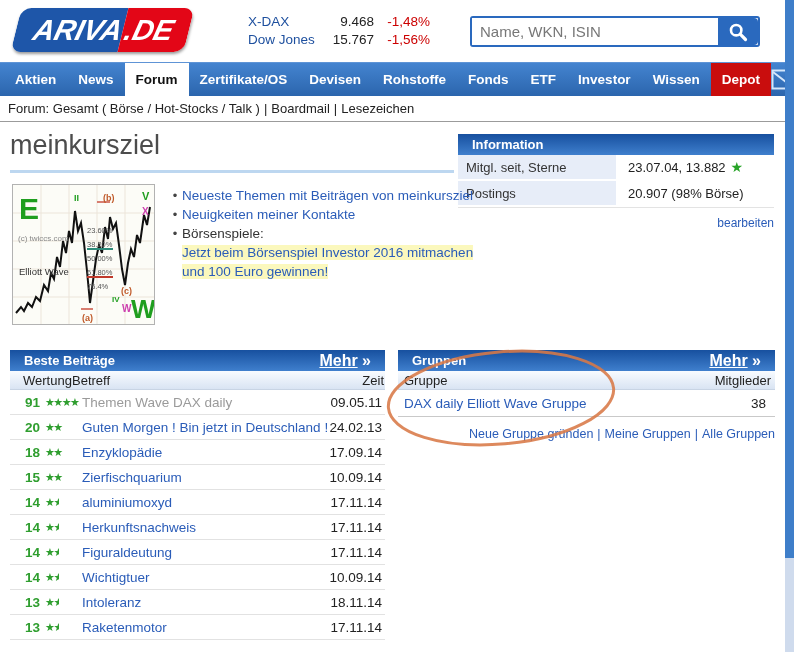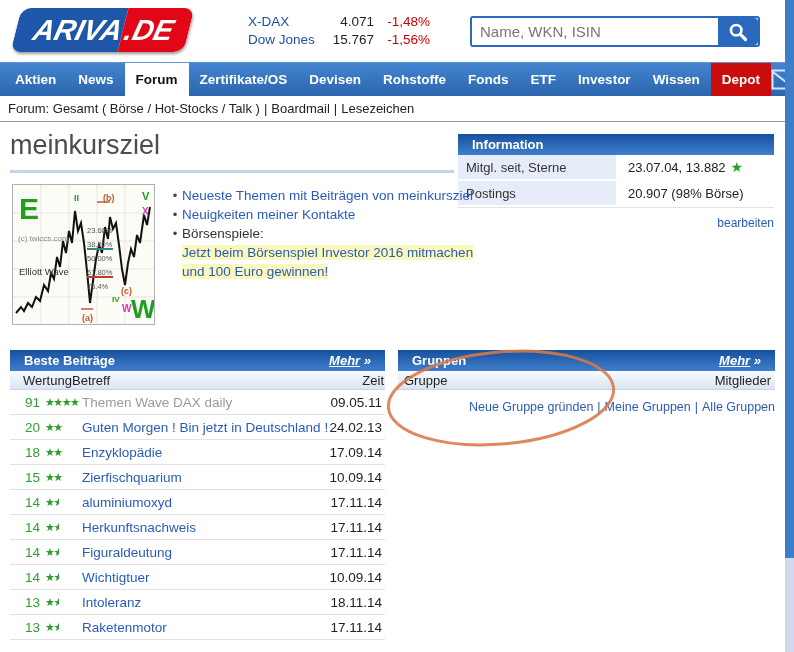--- a/index.html
+++ b/index.html
@@ -76,30 +76,30 @@
   .pl-item { display:flex; margin-bottom:0; }
   .bullet { color:#444; width:14px; text-align:center; flex:0 0 14px; }
   .pl-link { color:#2a5cb8; font-size:13.5px; cursor:pointer; }
   .pl-text { color:#333; font-size:13.5px; }
   .hl-link { background:#fbf8bd; color:#2a5cb8; font-size:13.5px; cursor:pointer; display:inline; }
 
   
   .tbl { position:absolute; top:350px; }
   #best-box { left:10px; width:375px; }
   #groups-box { left:398px; width:377px; }
-  .more-link { color:#fff; font-weight:bold; font-size:13px; cursor:pointer;font-style:italic; }
+  .more-link { color:#fff; font-weight:bold; font-size:16px; cursor:pointer; }
   .more-link .ml-label { text-decoration:underline; }
   .colhead { height:19px; background:linear-gradient(#f8fbff,#d9e4f3);
              border-bottom:1px solid #c8d4e4; display:flex; align-items:center;
              font-size:13px; color:#222; }
   .ch-wertung { padding-left:13px; width:62px; }
   .ch-flex { flex:1; }
   .ch-right { padding-right:1px; }
   .bp-row { display:flex; align-items:center; height:25px; border-bottom:1px solid #e2e2e2; font-size:13.5px; }
-  .bp-score { width:30px; text-align:right; color:#2f9e2f; font-weight:normal; }
+  .bp-score { width:30px; text-align:right; color:#2f9e2f; font-weight:bold; }
   .bp-stars { width:40px; padding-left:5px; color:#2f9e2f; font-size:11px; letter-spacing:-1.5px; white-space:nowrap; }
   .half-star { display:inline-block; width:.5em; overflow:hidden; vertical-align:top; }
   .bp-subject { flex:1; color:#2a5cb8; padding-left:2px; overflow:hidden; white-space:nowrap; cursor:pointer; }
   .bp-subject.visited { color:#9a9a9a; }
   .bp-date { padding-right:3px; color:#222; }
   .gr-row { display:flex; align-items:center; height:27px; border-bottom:1px solid #c9c9c9; font-size:13.5px; }
   .gr-name { flex:1; padding-left:6px; color:#2a5cb8; cursor:pointer; }
   .gr-members { padding-right:9px; color:#222; }
   #groups-links { margin-top:10px; text-align:right; font-size:12.5px; }
   #groups-links a { color:#2a5cb8; cursor:pointer; }
@@ -112,21 +112,21 @@
 <body>
 
 <div id="topbar">
   <div id="logo">
     <span class="lg-left">ARIVA</span>
     <span class="lg-right">.DE</span>
   </div>
   <div id="ticker">
     <div class="tk-row">
       <a class="tk-name">X-DAX</a>
-      <span class="tk-val">4.071</span>
+      <span class="tk-val">9.468</span>
       <span class="tk-chg">-1,48%</span>
     </div>
     <div class="tk-row">
       <a class="tk-name">Dow Jones</a>
       <span class="tk-val">15.767</span>
       <span class="tk-chg">-1,56%</span>
     </div>
   </div>
   <div id="searchbox">
     <input id="search-input" type="text" placeholder="Name, WKN, ISIN" style="">
@@ -333,20 +333,26 @@
 
 <div id="groups-box" class="tbl">
   <div class="box-header">
     <span>Gruppen</span>
     <a class="more-link"><span class="ml-label">Mehr</span> <span>»</span></a>
   </div>
   <div class="colhead">
     <span class="ch-flex" style="padding-left:6px;">Gruppe</span>
     <span class="ch-right" style="padding-right:4px;border-radius:6px;">Mitglieder</span>
   </div>
+  <div id="gr-rows">
+  <div class="gr-row">
+    <a class="gr-name">DAX daily Elliott Wave Gruppe</a>
+    <span class="gr-members">38</span>
+  </div>
+</div>
   <div id="groups-links"><a>Neue Gruppe gründen</a><span class="gl-sep">|</span><a>Meine Gruppen</a><span class="gl-sep">|</span><a>Alle Gruppen</a></div>
 </div>
 
 <svg id="annotation" viewBox="0 0 238 104">
   <ellipse cx="118" cy="50" rx="113" ry="46" transform="rotate(-5 118 50)" fill="none" stroke="#d87947" stroke-width="3" stroke-linecap="round" opacity="0.88"></ellipse>
 </svg>
 
 <div id="scrollbar">
   <div id="scroll-thumb"></div>
 </div>

